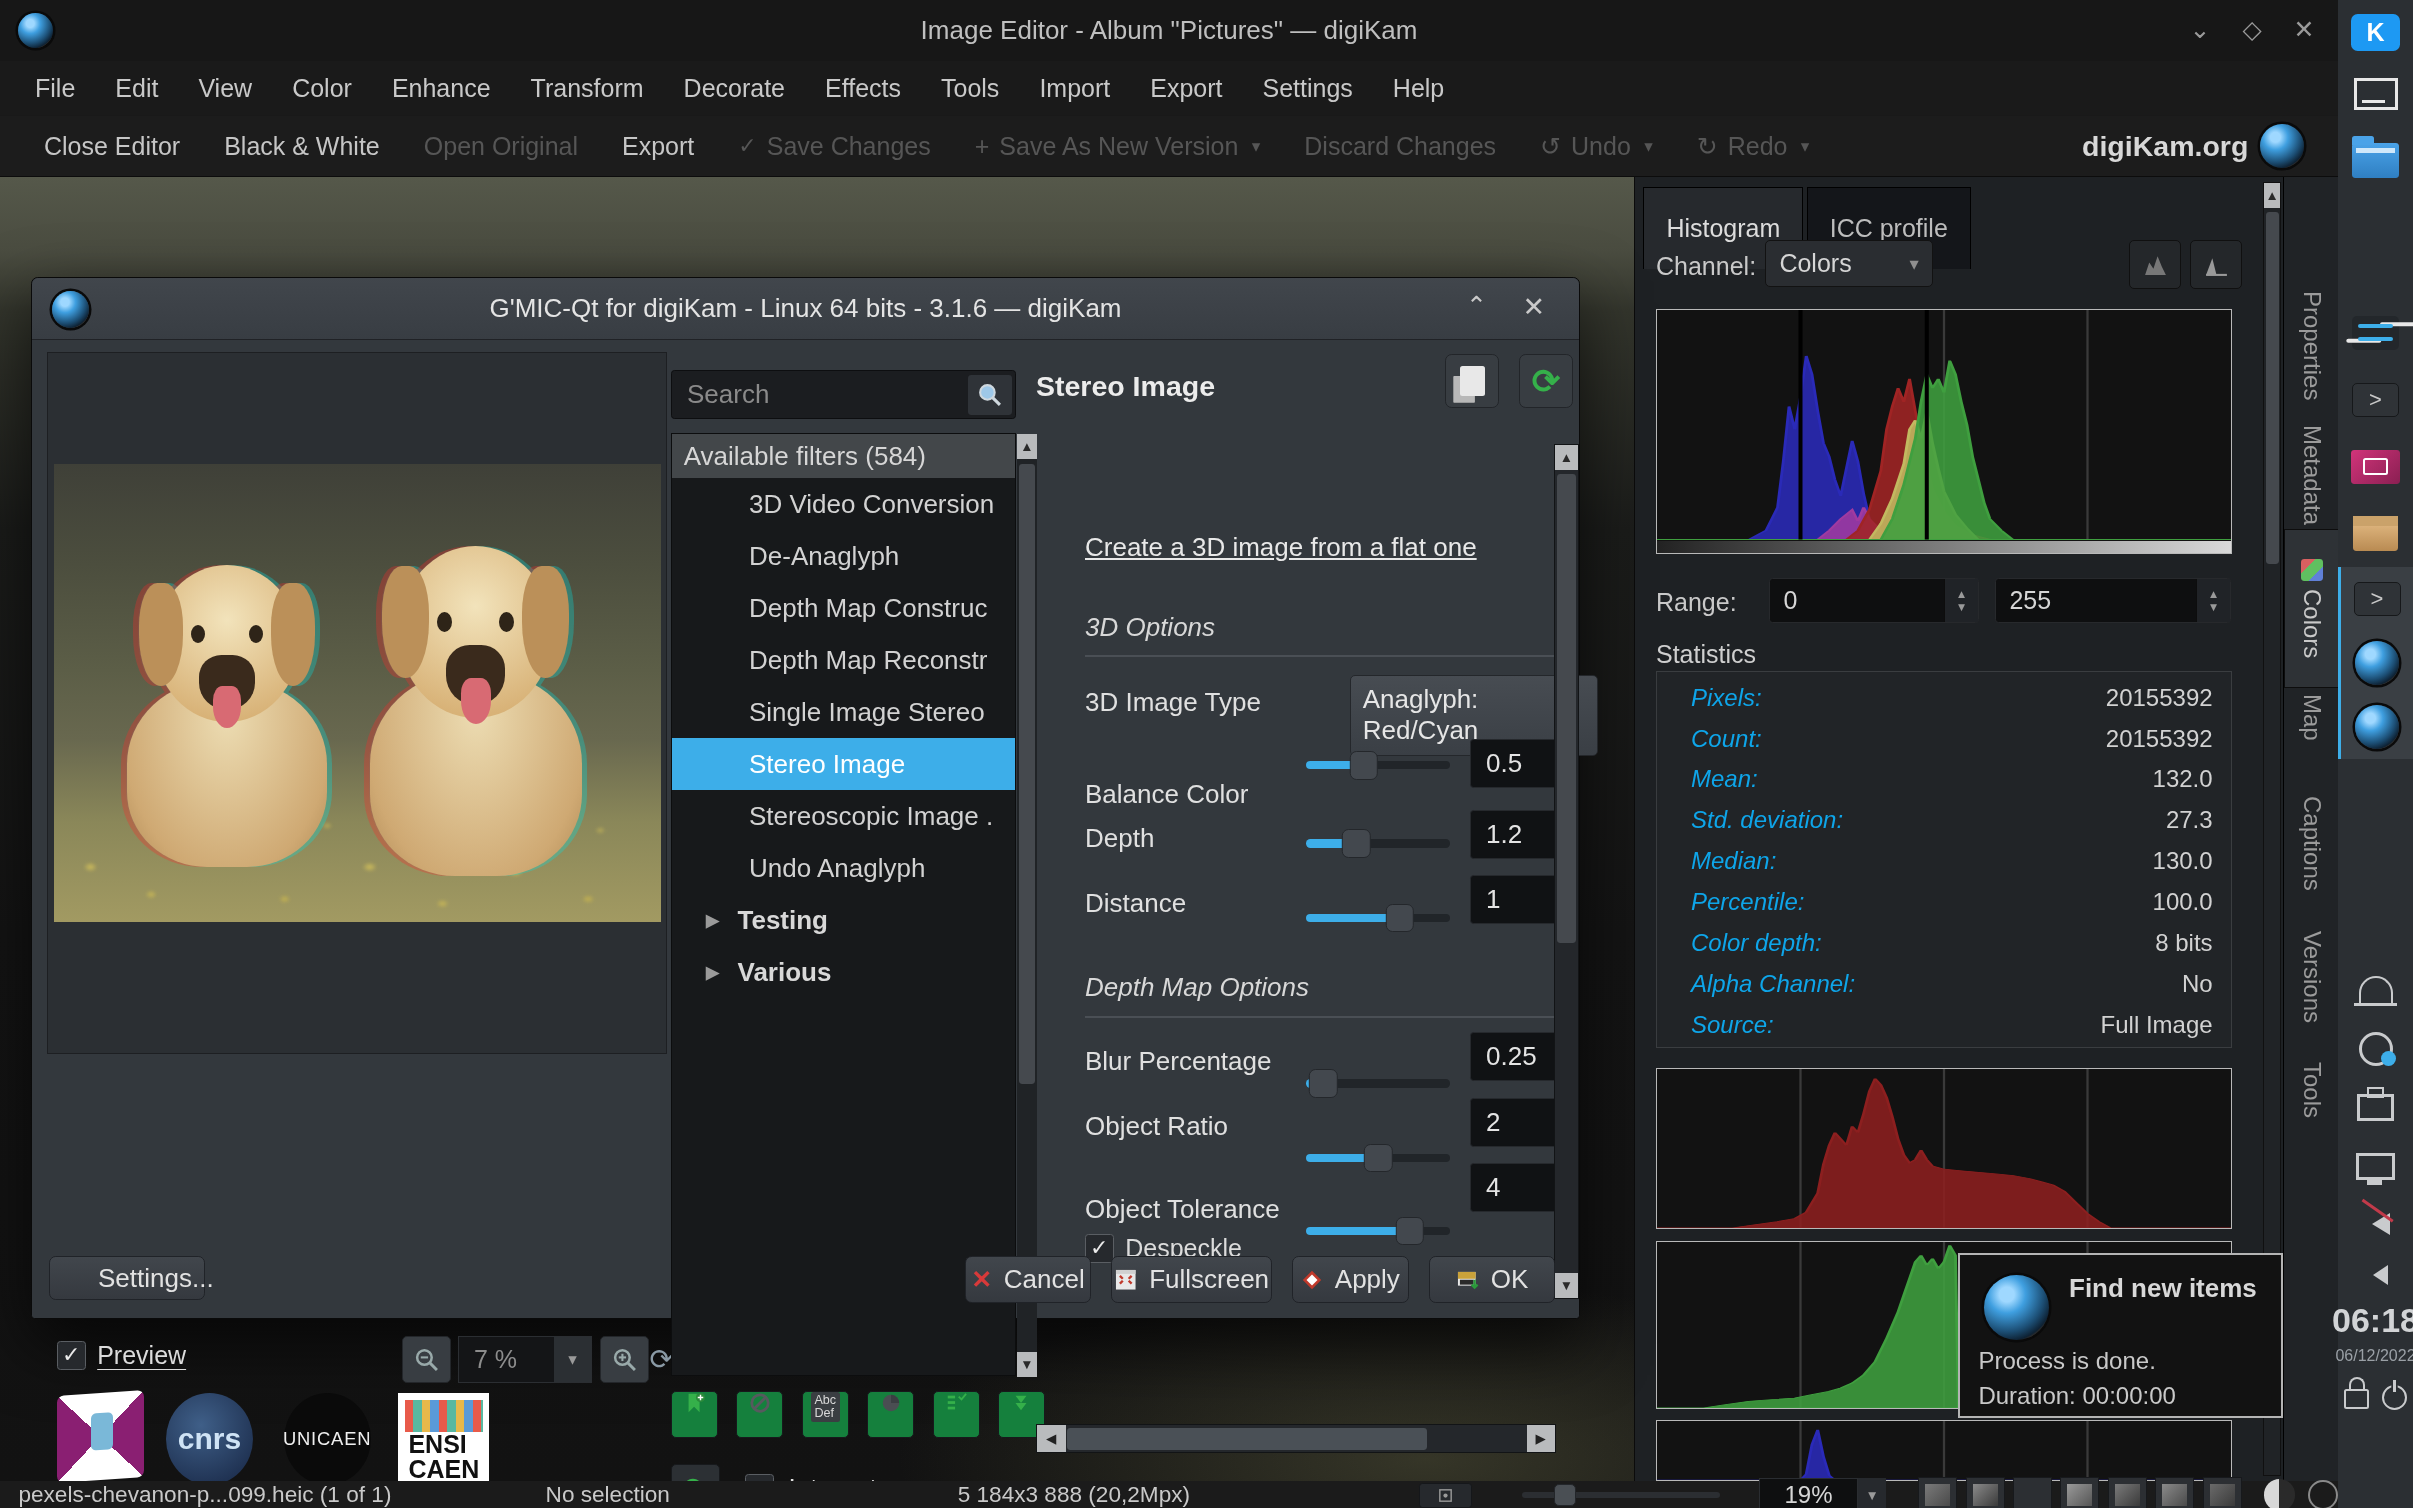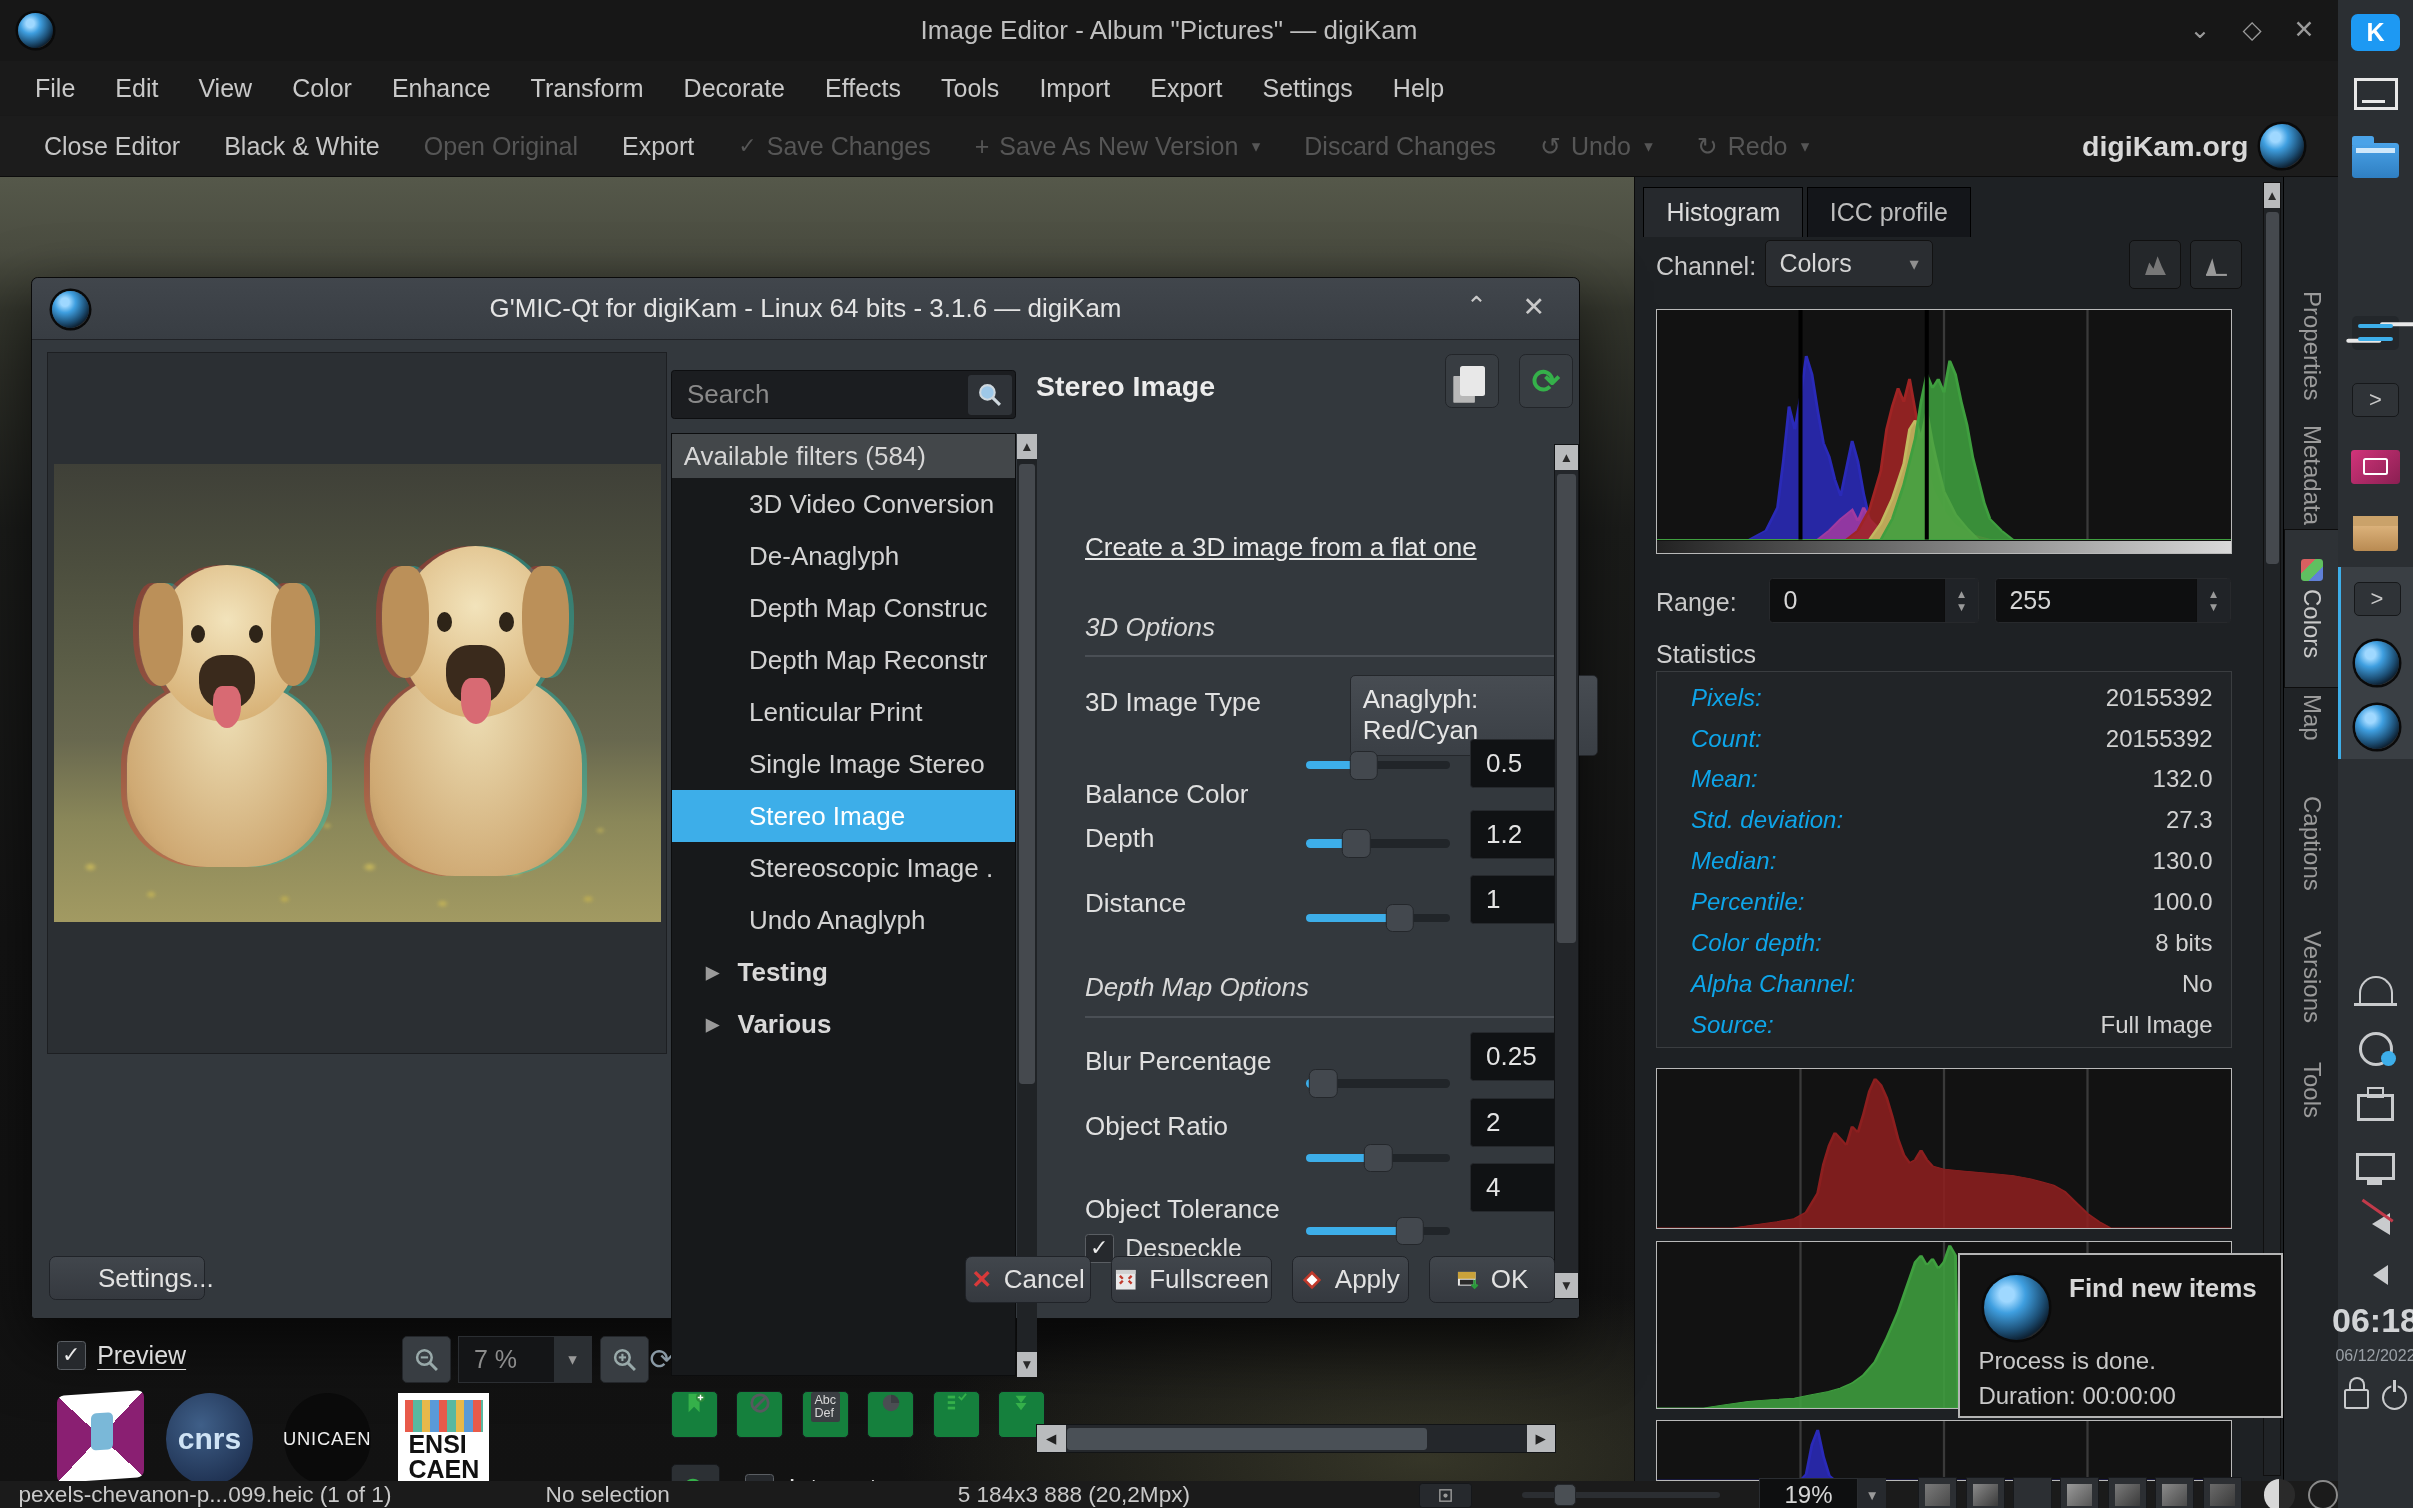--- a/index.html
+++ b/index.html
@@ -19,21 +19,21 @@
   #brand{margin-left:auto;display:flex;align-items:center;gap:11.7px;padding-right:34px;color:#d8d8d8;font-size:28.5px;font-weight:bold;}
   
   .lens{border-radius:50%;background:radial-gradient(circle at 35% 30%, #9fd8ff 0 12%, #3f9fe0 30%, #1c4e74 60%, #0e2234 75%, #2a2a2a 78%, #101010 100%);box-shadow:0 0 0 2.5px #0a0a0a;}
   
   #canvas{left:0;top:177px;width:2283px;height:1304px;background:
     radial-gradient(754px 251px at 1425px 1282px, rgba(120,120,80,.35), transparent 70%),
     linear-gradient(180deg,#55584a 0px,#4a4c40 75px,#33352c 134px,#1b1c1a 352px,#141414 754px,#121212 1304px);}
   
   #sidebar{left:1634px;top:177px;width:649px;height:1304px;background:#1e2124;border-left:1.7px solid #0b0b0b;color:#cfcfcf;}
   .tabrow{position:absolute;left:8.4px;top:10px;display:flex;gap:3.4px;}
-  .tab{font-size:25px;padding:10px 22px;color:#bdbdbd;background:#14161a;border:0.8px solid #000;border-bottom:none;}
+  .tab{font-size:25px;padding:26px 22px;color:#bdbdbd;background:#14161a;border:0.8px solid #000;border-bottom:none;}
   .tab.active{background:#26292d;color:#dcdcdc;}
   .histbtn{position:absolute;width:52px;height:49px;background:#24272a;border:0.8px solid #101010;border-radius:5px;display:flex;align-items:center;justify-content:center;}
   .combo{background:#2a2d31;border:0.8px solid #121212;border-radius:5px;color:#d6d6d6;font-size:25px;display:flex;align-items:center;justify-content:space-between;padding:0 13.4px;}
   .combo .car{color:#8f8f8f;font-size:18.4px;margin-left:15px;}
   .histbox{position:absolute;background:#121212;border:1.7px solid #b9b9b9;}
   .histbox svg{position:absolute;left:0;top:0;width:100%;height:calc(100% - 13.4px);}
   .gradbar{position:absolute;left:0;bottom:0;width:100%;height:11.7px;background:linear-gradient(90deg,#222,#d9d9d9);}
   .spin{background:#0e0f10;border:0.8px solid #27292c;border-radius:3.4px;color:#d6d6d6;font-size:25px;display:flex;align-items:center;padding-left:13.4px;position:absolute;}
   .spin .arrows{margin-left:auto;width:34px;height:100%;background:#202327;display:flex;flex-direction:column;align-items:center;justify-content:center;color:#9a9a9a;font-size:11.7px;line-height:12.6px;border-left:0.8px solid #0d0d0d;}
   .statlabel{font-style:italic;color:#0ea5e9;}
@@ -548,21 +548,20 @@
             <line x1="15" y1="15" x2="22" y2="22" stroke="#cfd8de" stroke-width="3"></line>
           </svg>
       </span>
     </div>
     <div id="filters">
       <div id="fheader">Available filters (584)</div>
       <div class="frow">3D Video Conversion</div>
       <div class="frow">De-Anaglyph</div>
       <div class="frow">Depth Map Construc</div>
       <div class="frow">Depth Map Reconstr</div>
-      <div class="frow">Lenticular Print</div>
       <div class="frow">Single Image Stereo</div>
       <div class="frow sel">Stereo Image</div>
       <div class="frow">Stereoscopic Image .</div>
       <div class="frow">Undo Anaglyph</div>
       <div class="grow">
           <span class="ar">▶</span>
           <span>Testing</span>
         </div>
       <div class="grow">
           <span class="ar">▶</span>

